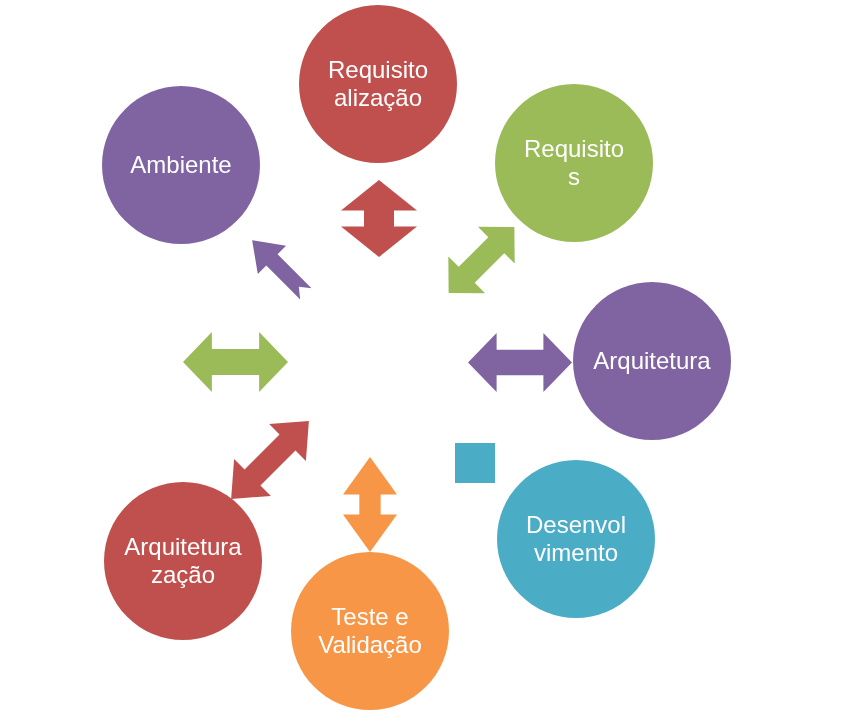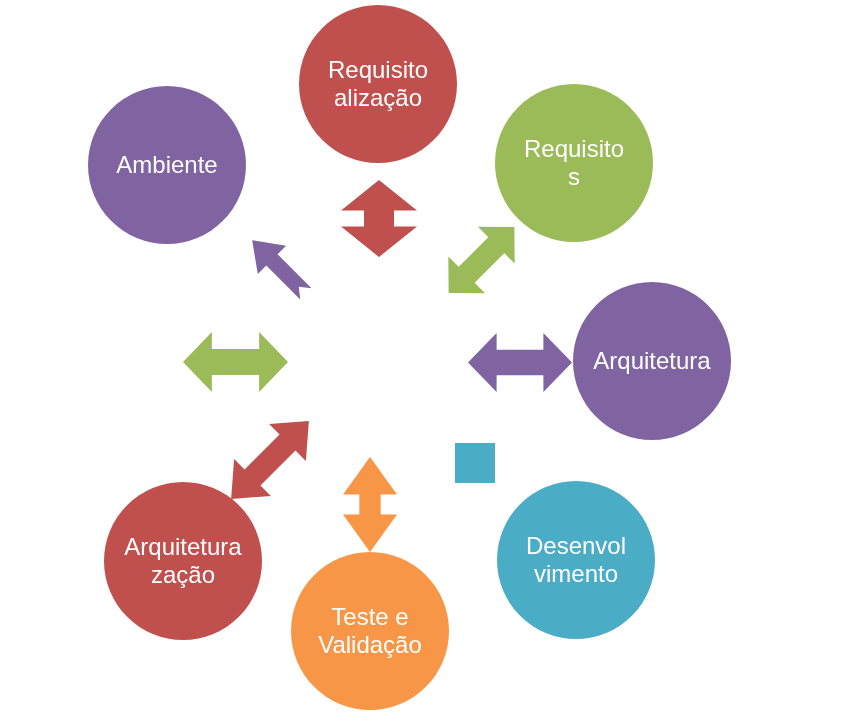--- a/index.html
+++ b/index.html
@@ -45,25 +45,25 @@
   .connector svg {
     display: block;
     width: 100%;
     height: 100%;
   }
   
   #n-hub              { left: 290px; top: 279px; }
   #n-contextualizacao { left: 299px; top: 5px;   }
   #n-requisitos       { left: 495px; top: 84px;  }
   #n-arquitetura      { left: 573px; top: 282px; }
-  #n-desenvolvimento  { left: 497px; top: 481px; }
+  #n-desenvolvimento  { left: 497px; top: 460px; }
   #n-teste            { left: 291px; top: 552px; }
   #n-disponibilizacao { left: 104px; top: 482px; }
   #n-avaliacao        { left: 19px;  top: 278px; }
-  #n-ambiente         { left: 88px; top: 86px; align-items: center;  }
+  #n-ambiente         { left: 102px; top: 86px; align-items: center;  }
   
   #c-contextualizacao { left: 341px; top: 180px; width: 76px;  height: 77px; }
   #c-requisitos       { left: 435px; top: 234px; width: 93px;  height: 52px; transform: rotate(-45deg); }
   #c-arquitetura      { left: 468px; top: 333px; width: 104px; height: 59px; }
   #c-desenvolvimento  { left: 455px; top: 443px; width: 40px;  height: 40px; }
   #c-teste            { left: 343px; top: 457px; width: 54px;  height: 95px; }
   #c-disponibilizacao { left: 215px; top: 434px; width: 110px; height: 52px; transform: rotate(-45deg); }
   #c-avaliacao        { left: 183px; top: 332px; width: 105px; height: 60px; }
   #c-ambiente         { left: 241px; top: 247px; width: 76px;  height: 40px; transform: rotate(-135deg); }
 </style>

